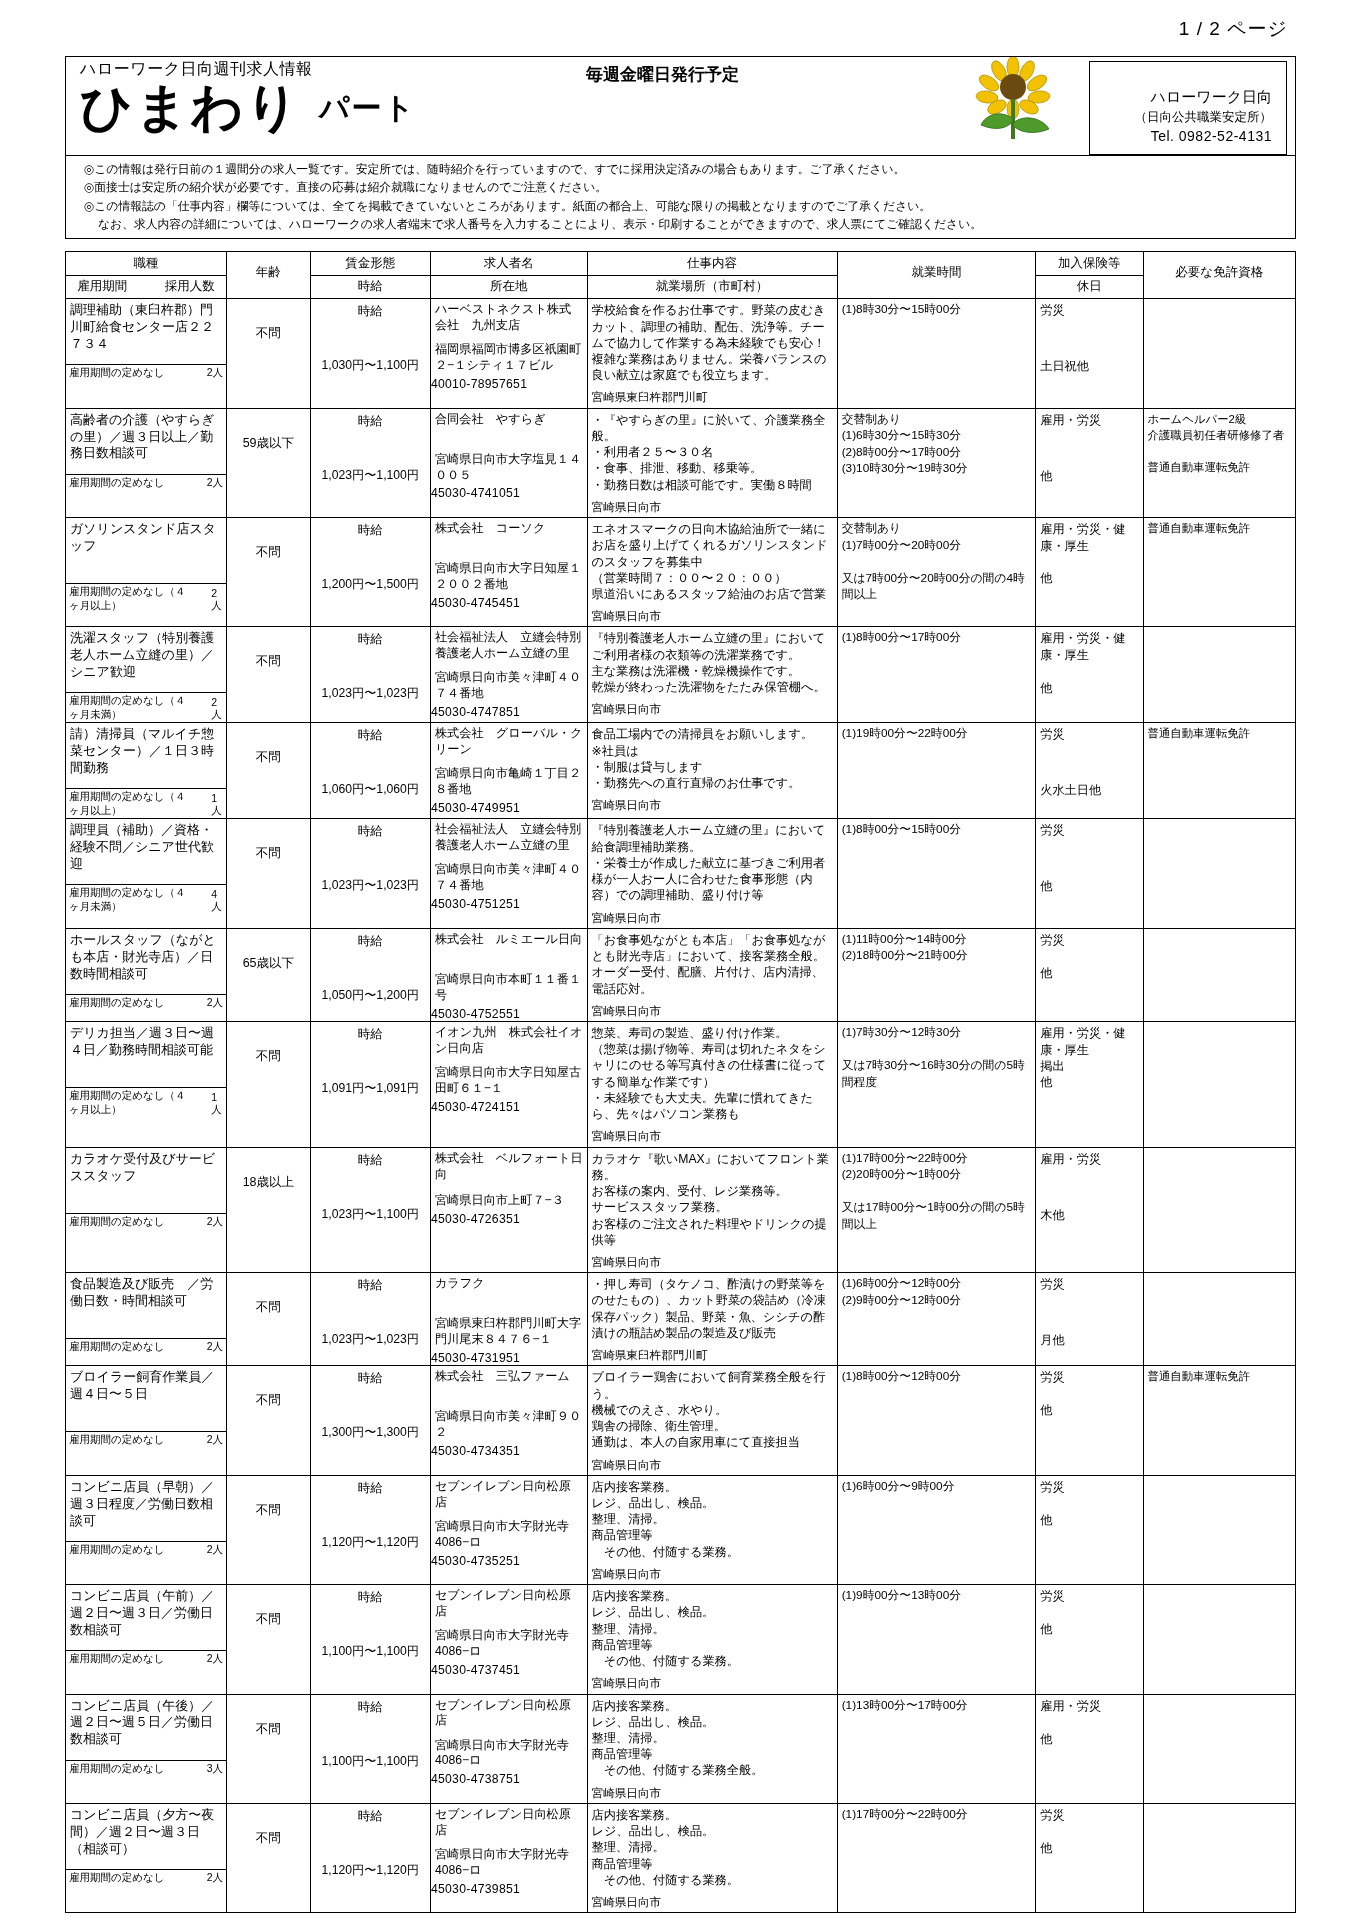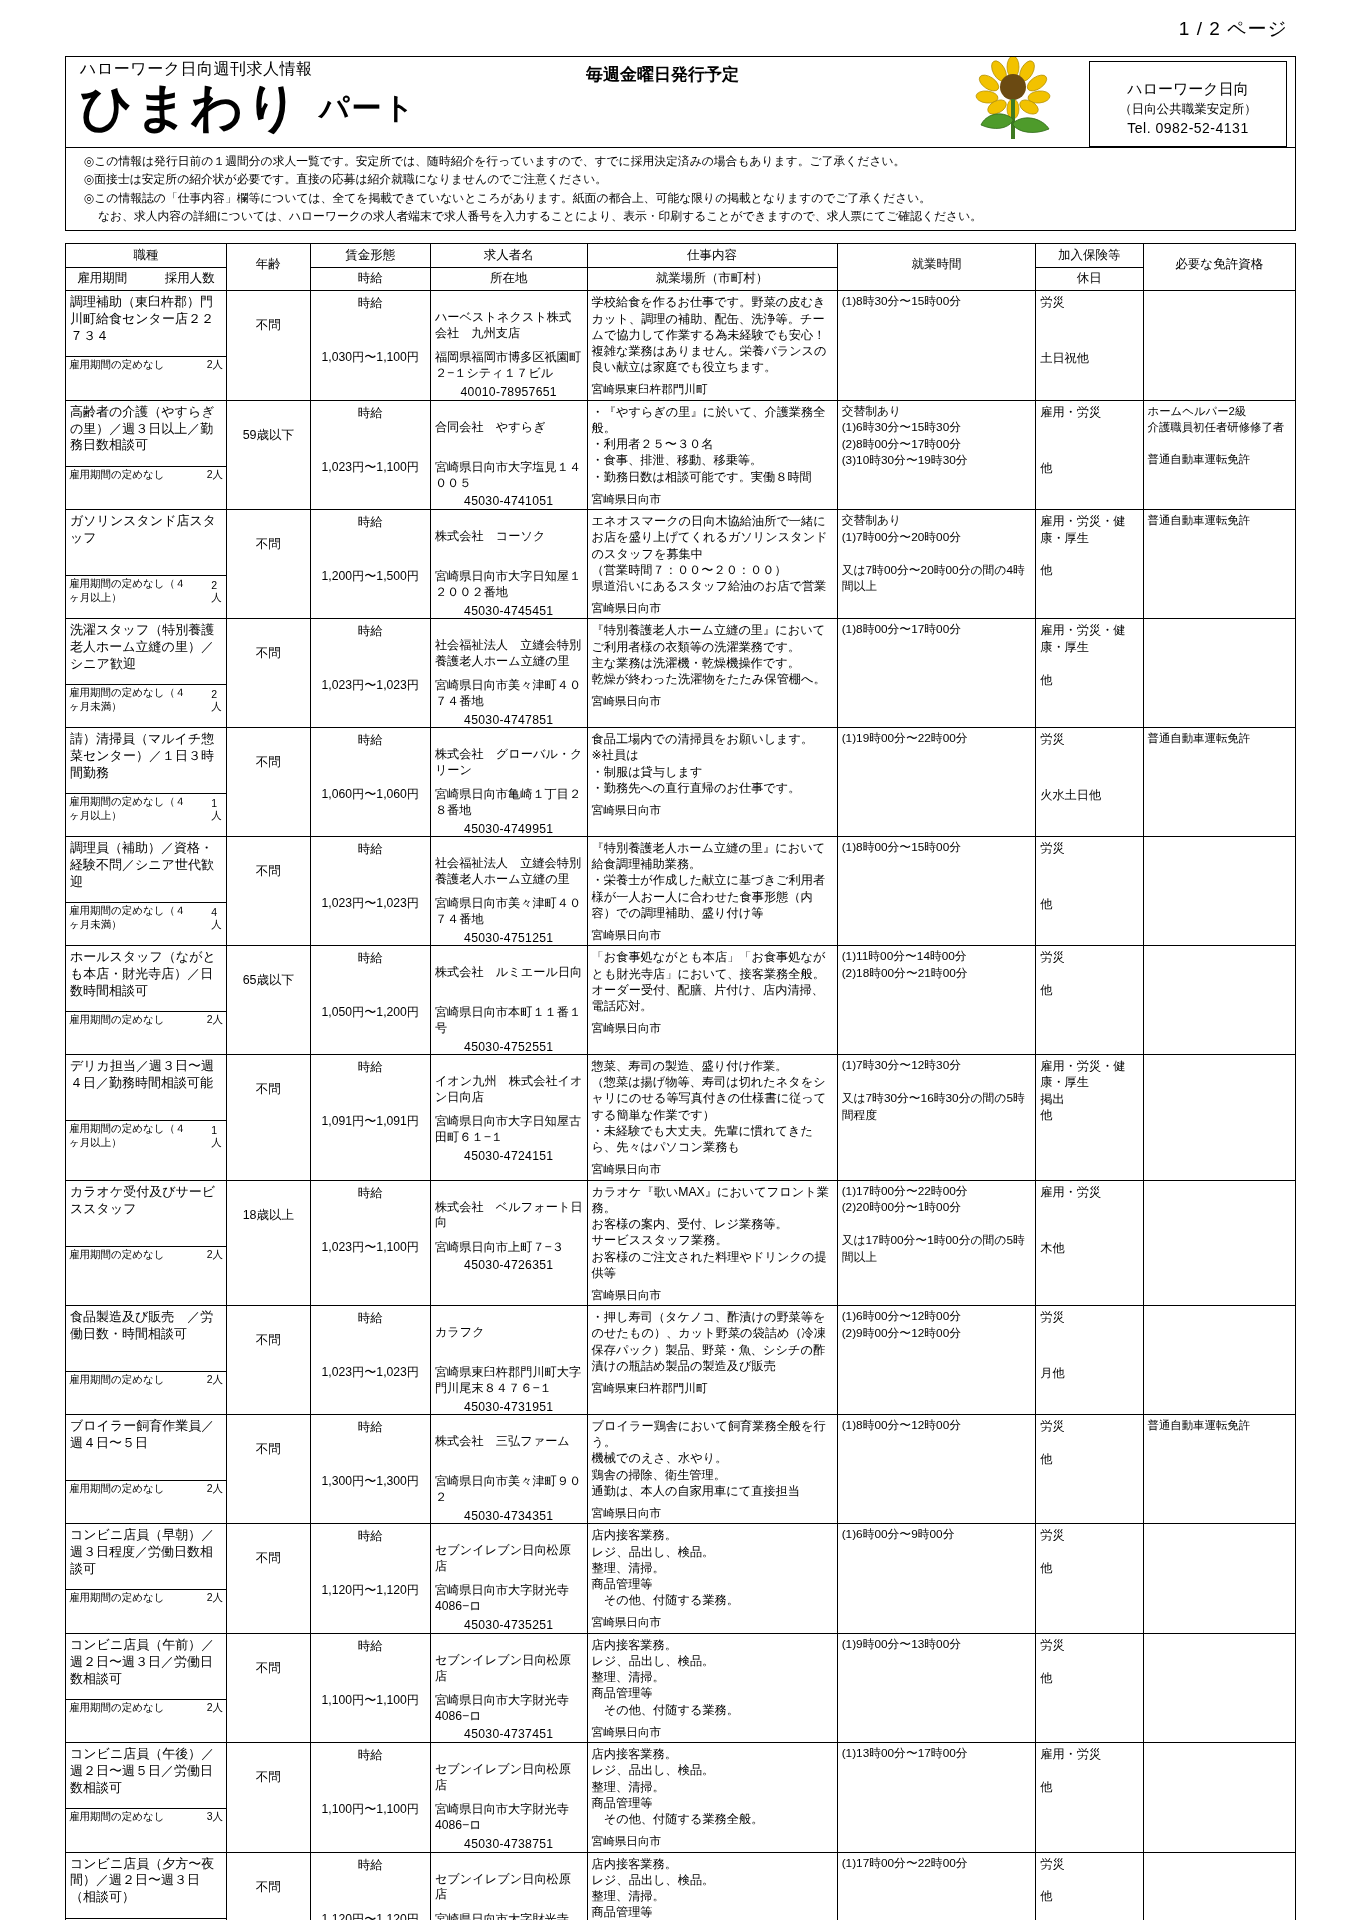--- a/index.html
+++ b/index.html
@@ -101,22 +101,22 @@
   }
   .sunflower {
     position: absolute;
     left: 4px;
     top: 0px;
     width: 104px;
     height: 84px;
   }
   .office-box {
     border: 1px solid #000;
-    padding: 16px 14px 8px 14px;
-    text-align: center;
+    padding: 24px 14px 8px 14px;
+    text-align: right;
     font-size: 15px;
     line-height: 1.45;
     width: 198px;
     box-sizing: border-box;
   }
   .office-box .small {
     font-size: 12.5px;
   }
   .office-box .tel {
     font-size: 14px;
@@ -221,28 +221,26 @@
   }
   .wage-bot {
     text-align: center;
     font-size: 12.2px;
     padding-bottom: 3px;
   }
   .emp-name {
     font-size: 12.2px;
     line-height: 1.3;
     min-height: 34px;
-    margin-top: 16px;
   }
   .emp-addr {
     font-size: 12.2px;
     line-height: 1.3;
   }
   .emp-no {
-    text-align: center;
     font-size: 12.2px;
     letter-spacing: 0.3px;
   }
   .work-place {
     font-size: 11.6px;
   }
   .work-body {
     font-size: 12.2px;
     line-height: 1.33;
   }

